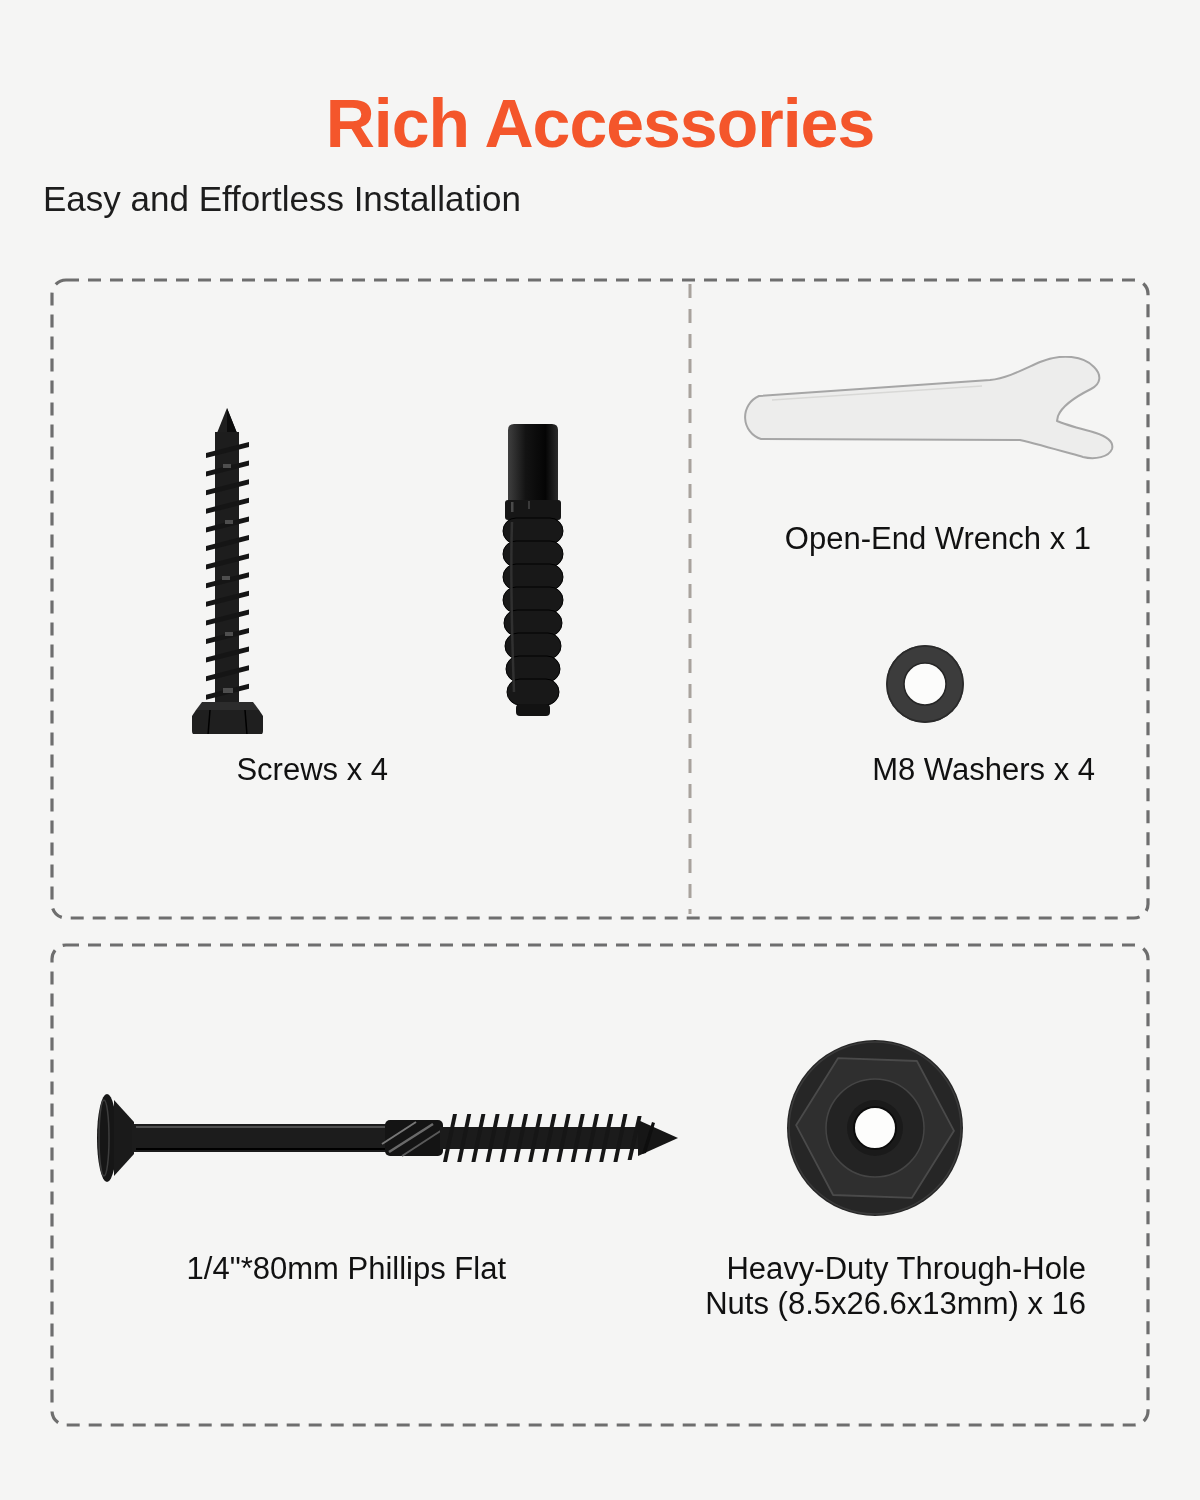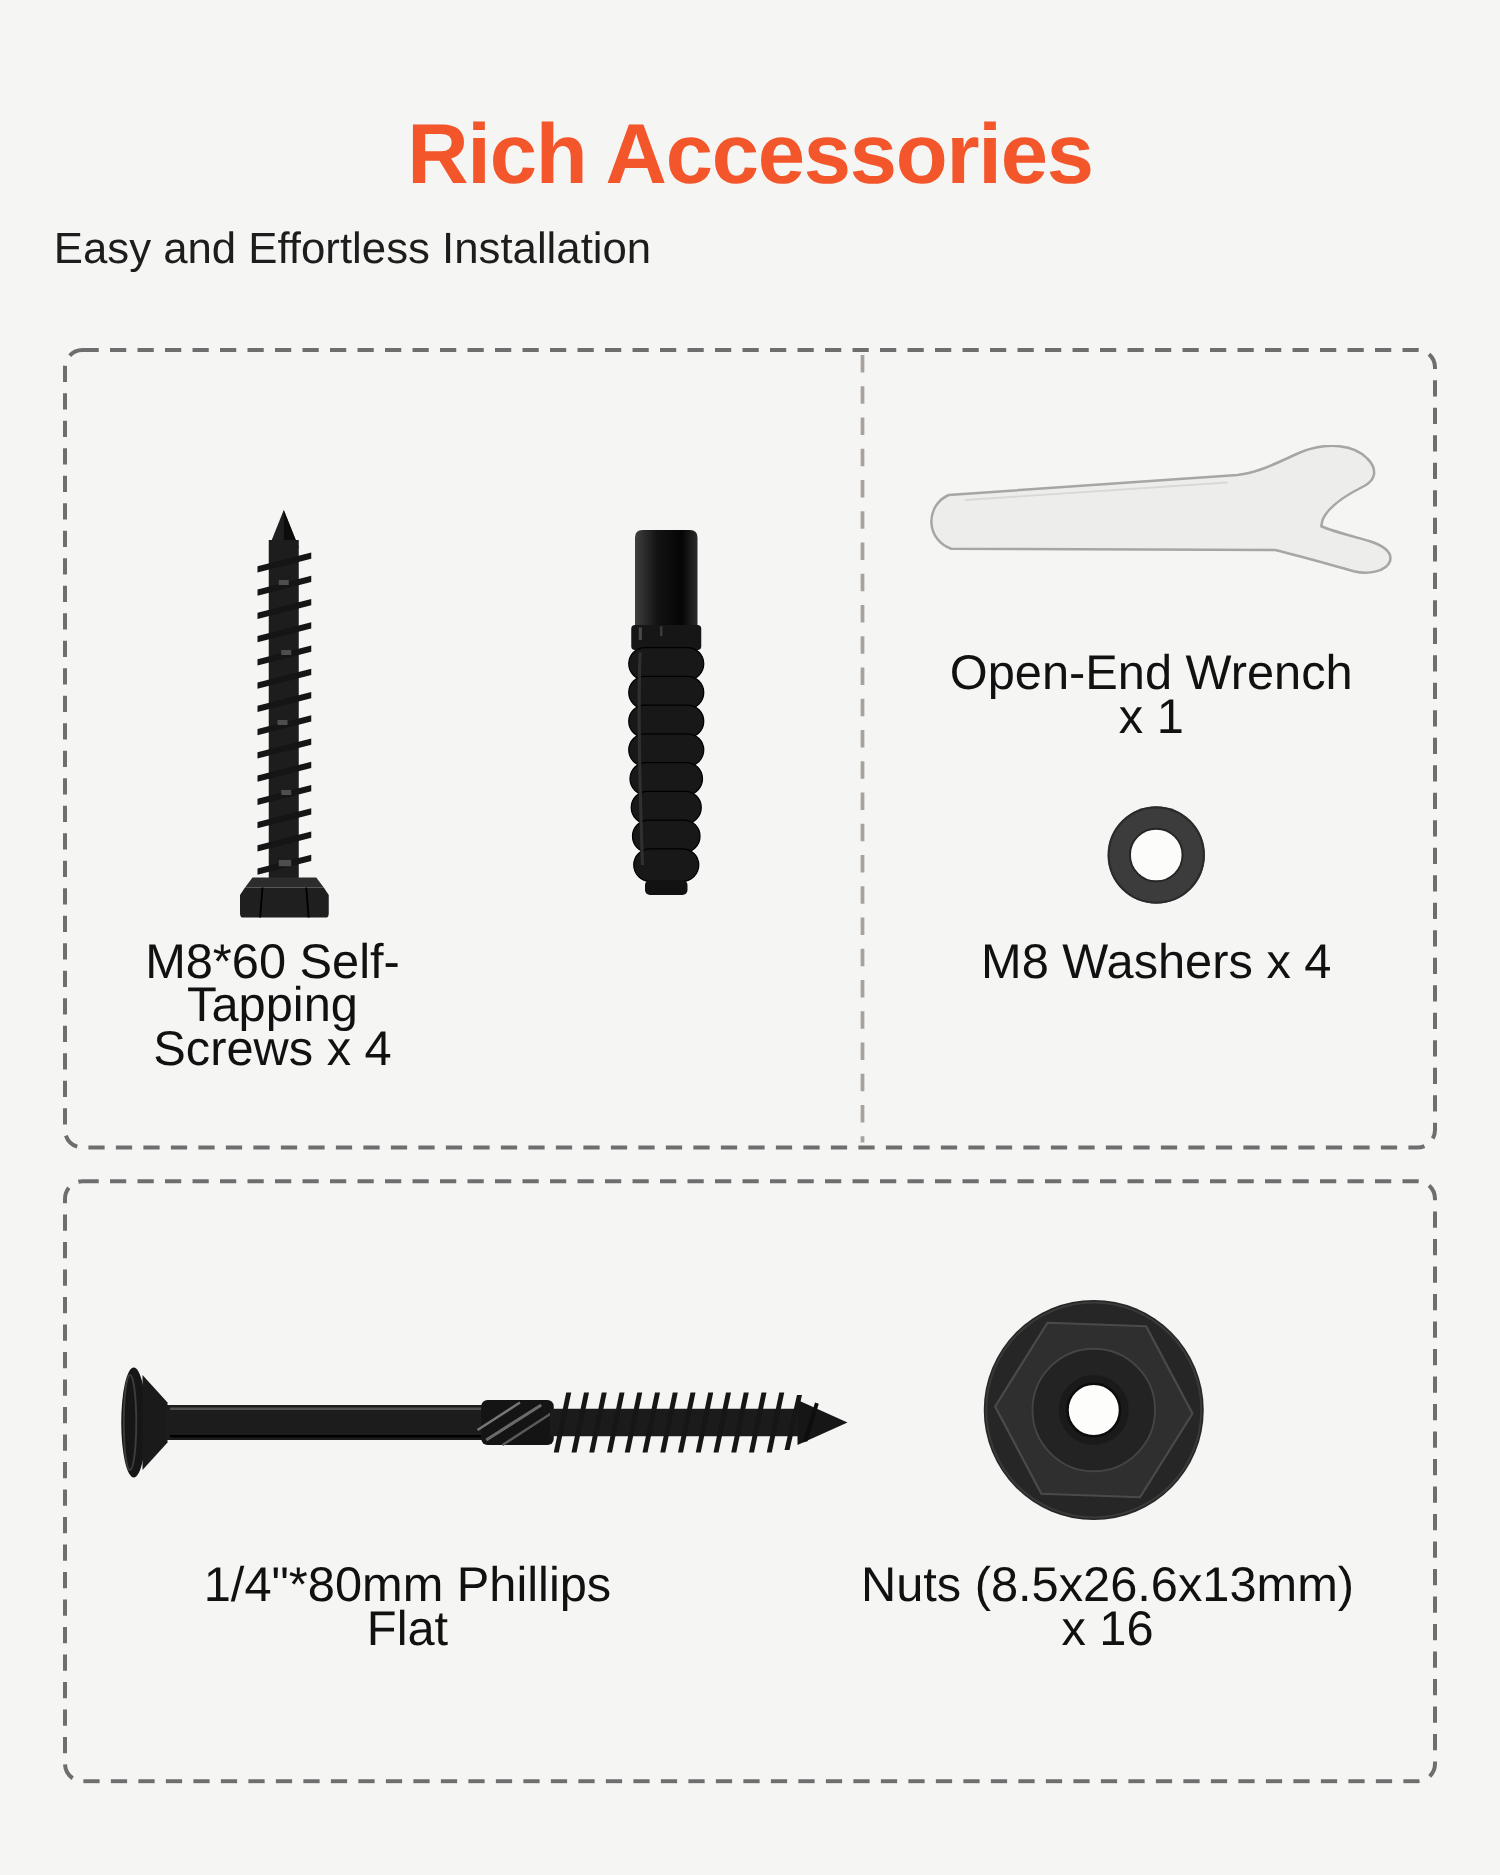--- a/index.html
+++ b/index.html
@@ -18,22 +18,22 @@
     font-size:68px;font-weight:bold;letter-spacing:-1px;color:var(--accent-orange);
     line-height:76px;
     margin-top:23px;
   }
   .subtitle{
     left:0;top:178px;width:1200px;
     font-size:35px;font-weight:400;color:#1D1D1D;line-height:42px;margin-left:43px;
   }
   .panel{pointer-events:none;}
   .label{
-    font-size:39px;line-height:35px;color:var(--label-text);
-    text-align:center;
+    font-size:31px;line-height:35px;color:var(--label-text);
+    text-align:right;
   }
   svg{display:block;}
 </style>
 </head>
 <body>
 
 <div class="stage">
 
   <div class="abs title">Rich Accessories</div>
   <div class="abs subtitle">Easy and Effortless Installation</div>
@@ -171,34 +171,34 @@
       <circle cx="95" cy="95" r="86" fill="none" stroke="#3a3a3a" stroke-width="1.5"></circle>
       <polygon points="174,97.8 132,164.8 53.1,162 16.1,92.2 58,25.2 136.9,28" fill="#2f2f2f" stroke="#4a4a4a" stroke-width="1.8" stroke-linejoin="round"></polygon>
       <circle cx="95" cy="95" r="49" fill="#232323" stroke="#454545" stroke-width="1.5"></circle>
       <circle cx="95" cy="95" r="28" fill="#1a1a1a"></circle>
       <circle cx="95" cy="95" r="21" fill="#FDFDFC"></circle>
       <circle cx="95" cy="95" r="21" fill="none" stroke="#0c0c0c" stroke-width="2"></circle>
     </svg>
   </div>
 
   <div class="abs label" style="left:48px;top:752px;width:340px;">
-    <div>M8*60 Self-Tapping</div>
     <div>Screws x 4</div>
   </div>
 
 
   <div class="abs label" style="left:751px;top:521px;width:340px;">
     <div>Open-End Wrench x 1</div>
   </div>
 
   <div class="abs label" style="left:755px;top:752px;width:340px;">
     <div>M8 Washers x 4</div>
   </div>
 
   <div class="abs label" style="left:146px;top:1251px;width:360px;">
     <div>1/4"*80mm Phillips Flat</div>
   </div>
 
   <div class="abs label" style="left:686px;top:1251px;width:400px;">
+    <div>Heavy-Duty Through-Hole</div>
     <div>Nuts (8.5x26.6x13mm) x 16</div>
   </div>
 
 </div>
 
 </body></html>

